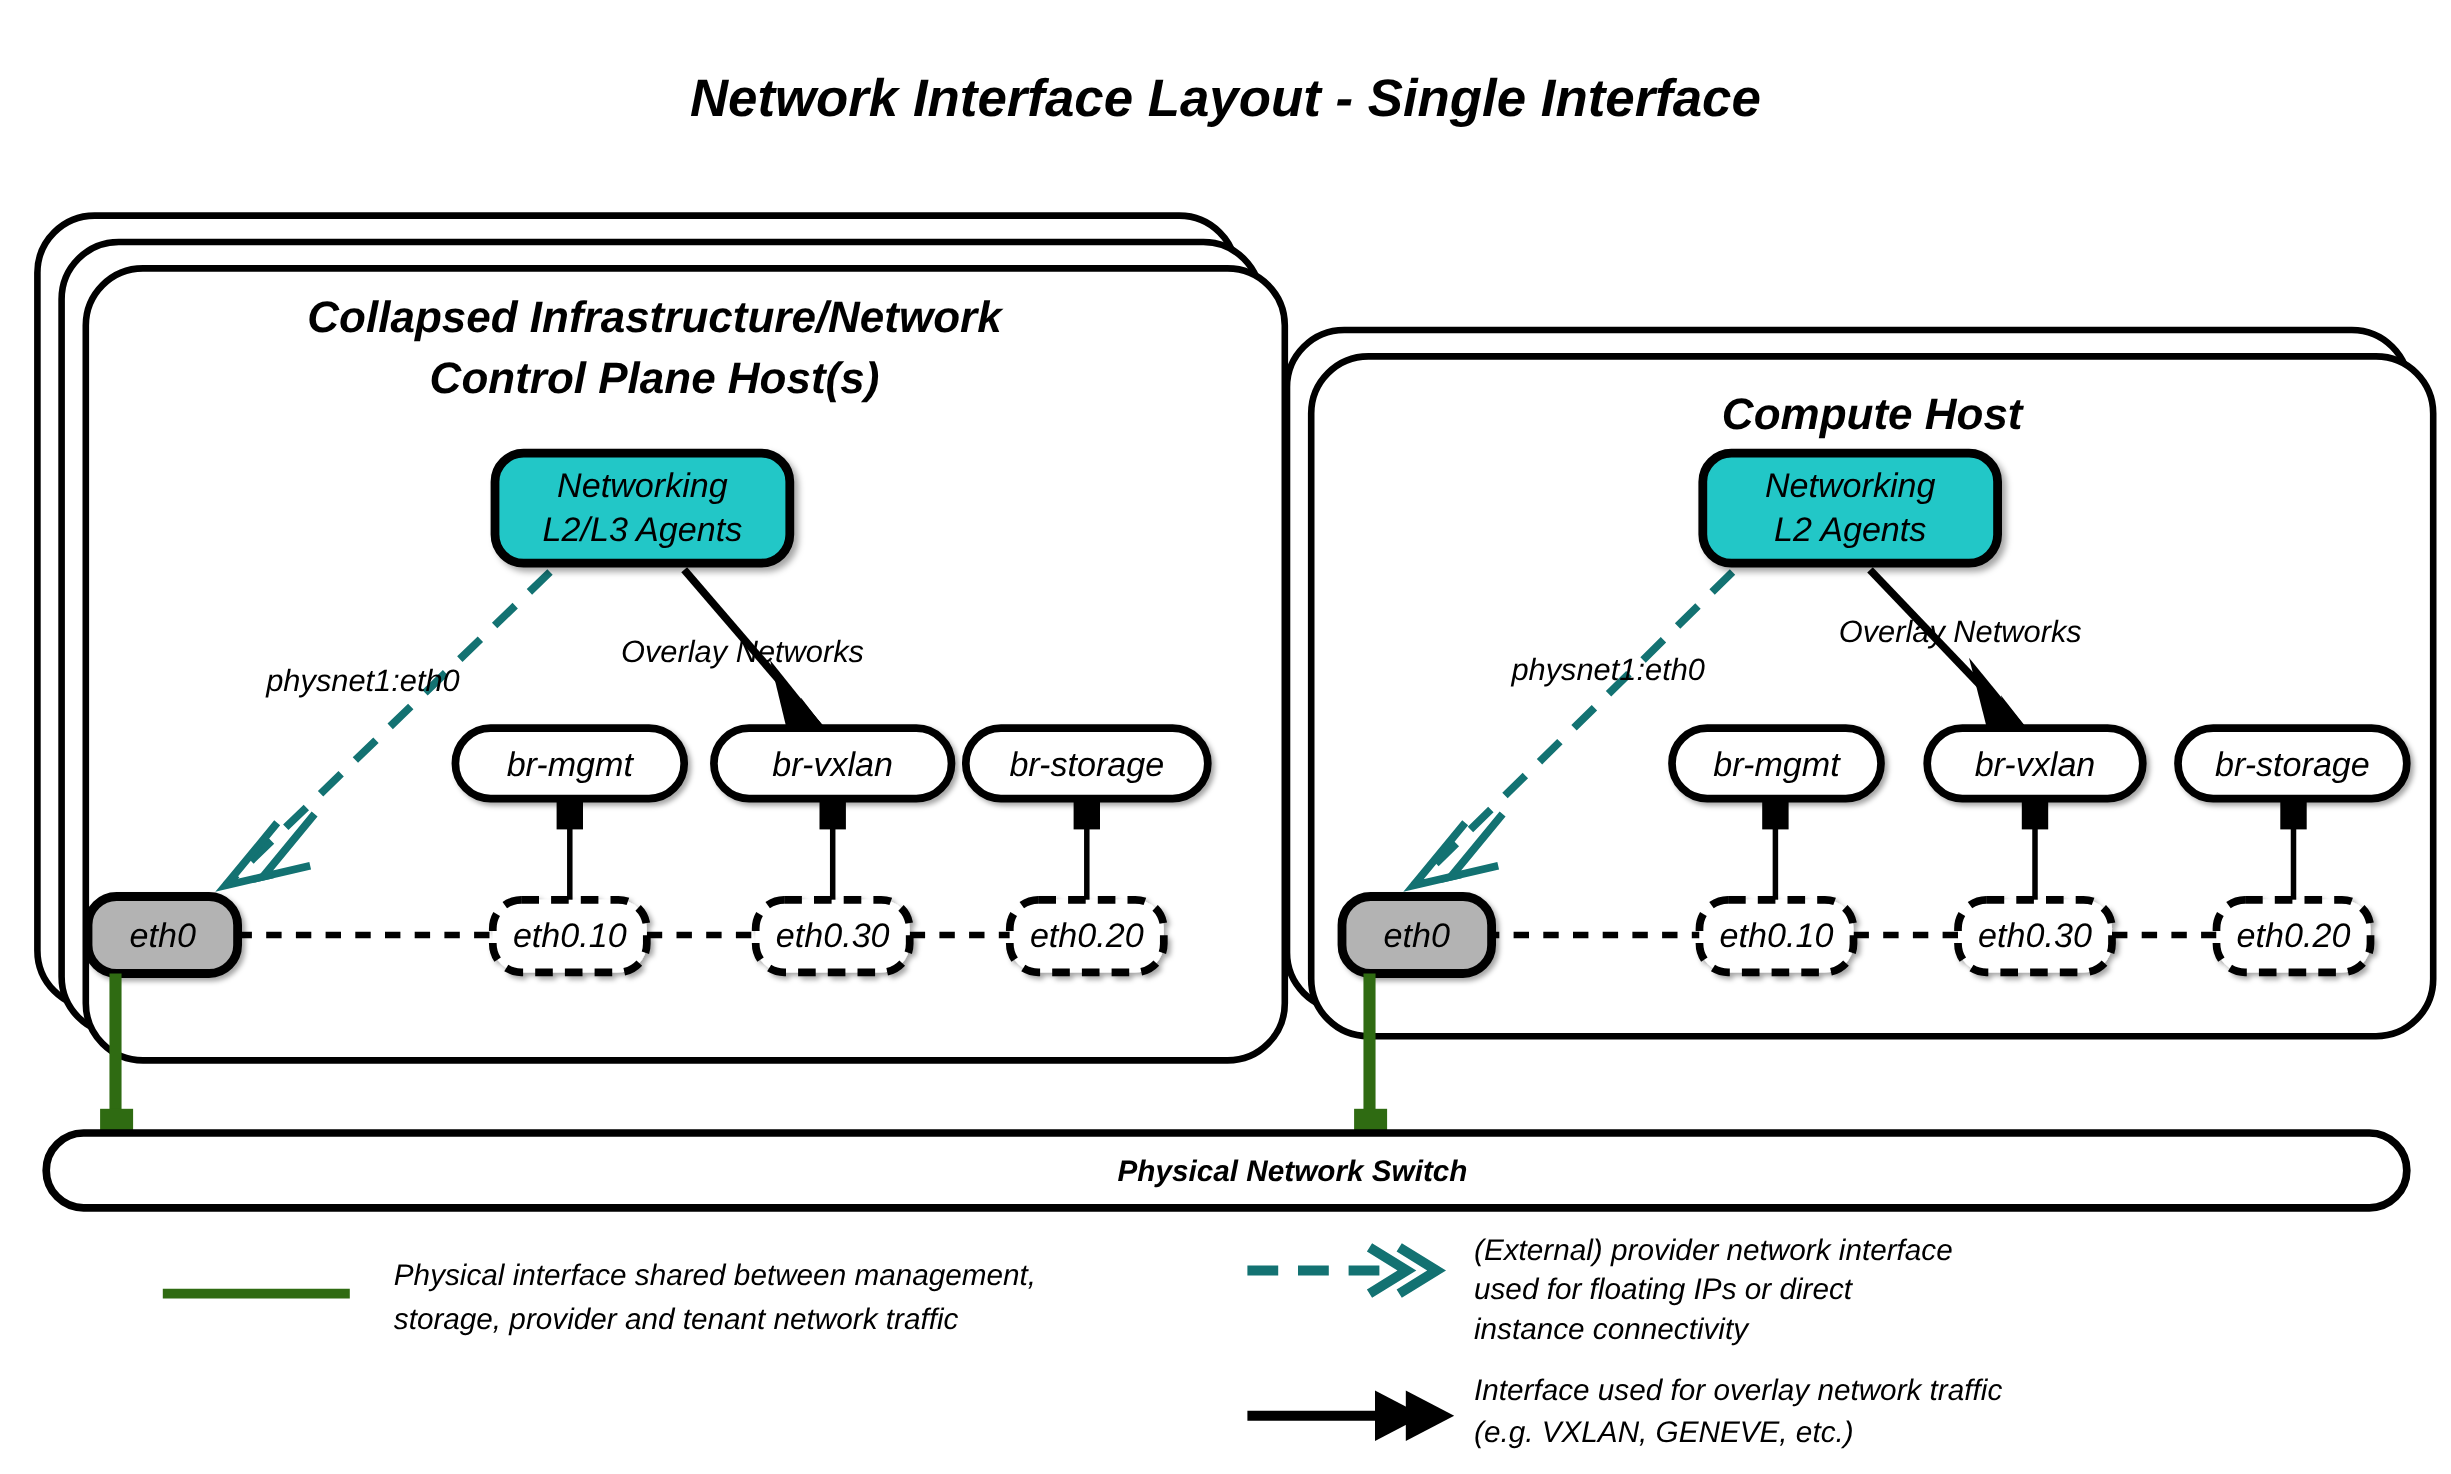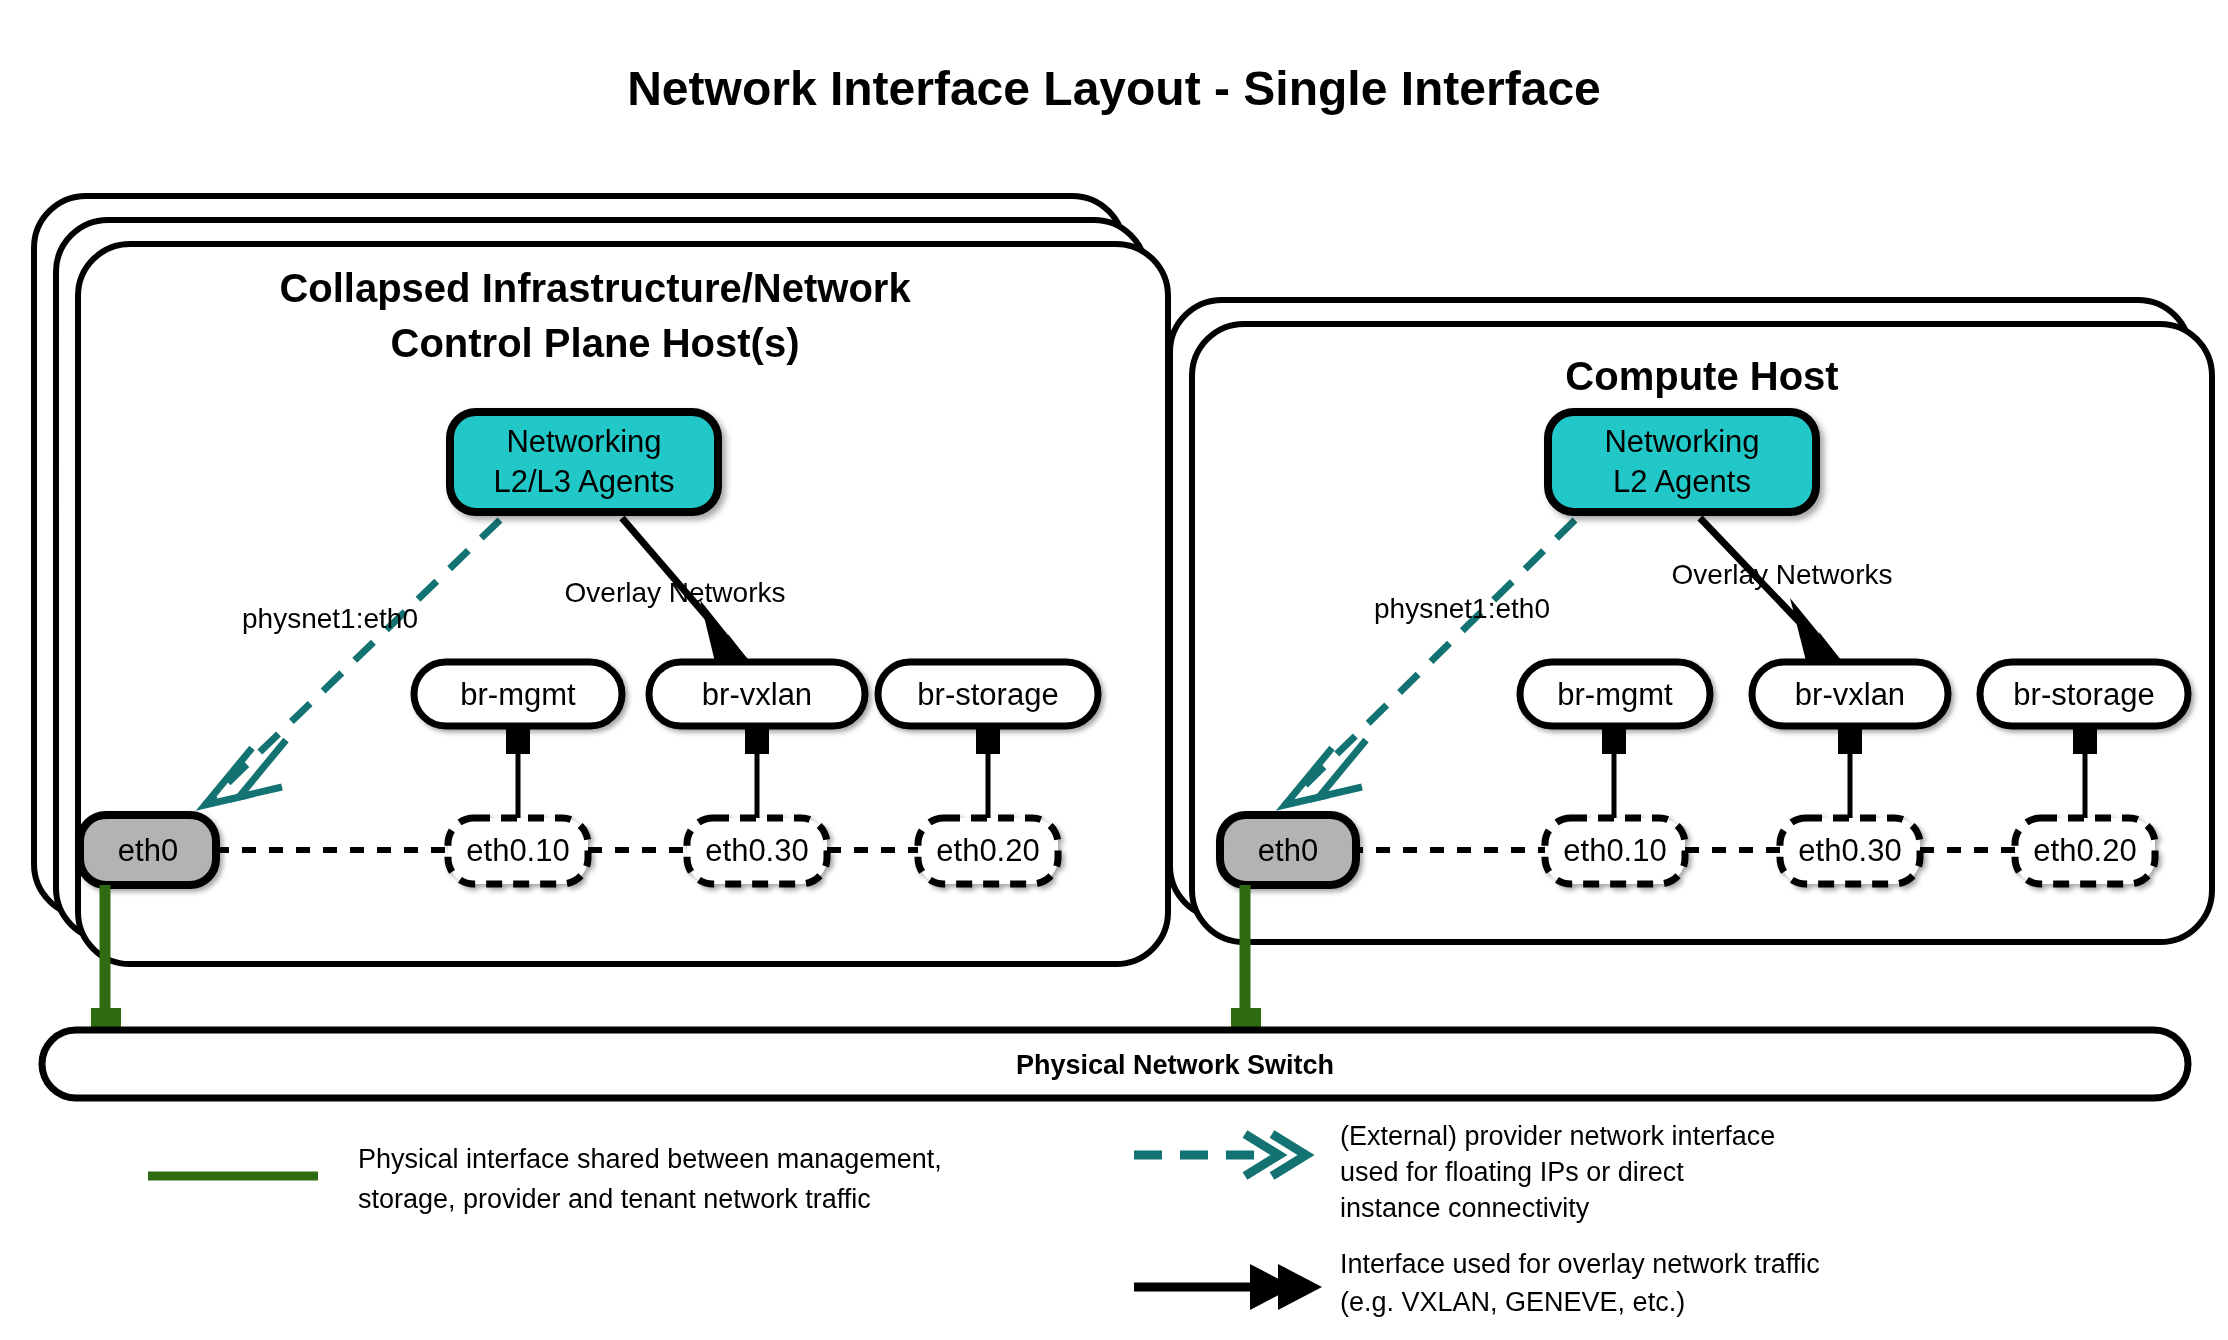--- a/index.html
+++ b/index.html
@@ -1,17 +1,17 @@
 <!DOCTYPE html>
 <html><head>
 <meta charset="utf-8">
 <style>
   html,body{margin:0;padding:0;background:#ffffff;}
   body{width:2228px;height:1340px;font-family:"Liberation Sans",sans-serif;overflow:hidden;}
-  #stage{position:relative;width:2228px;height:1328px;}
+  #stage{position:relative;width:2228px;height:1328px;font-style:italic;}
   svg#diagram{position:absolute;left:0;top:0;width:2228px;height:1340px;}
   .ttl{font-family:"Liberation Sans",sans-serif;font-weight:bold;fill:#000;}
   .nodetxt{font-family:"Liberation Sans",sans-serif;fill:#000;}
   .lgtxt{font-family:"Liberation Sans",sans-serif;fill:#000;}
 </style>
 </head>
 <body>
 
 <div id="stage">
 <svg id="diagram" viewBox="0 0 2228 1340" xmlns="http://www.w3.org/2000/svg">

